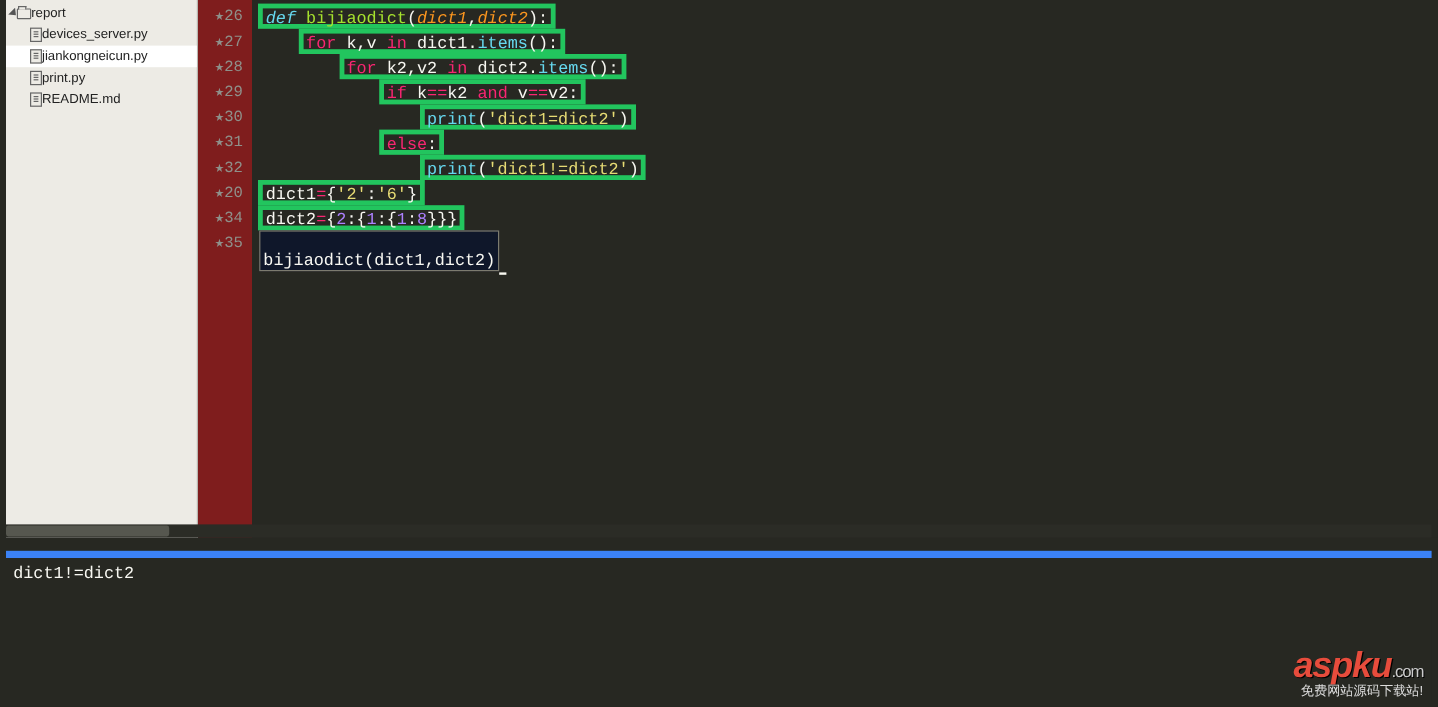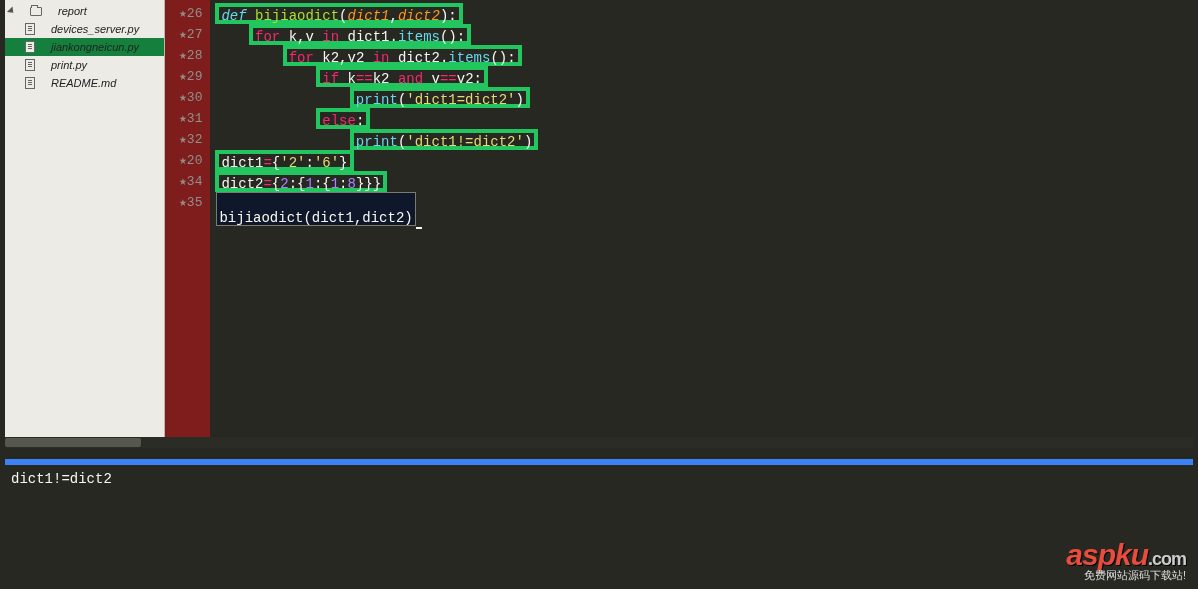--- a/index.html
+++ b/index.html
@@ -25,28 +25,27 @@
   font-size: 11px;
   padding-top: 2px;
   flex-shrink: 0;
   margin-left: 5px;
 }
 .tree-item {
   display: flex;
   align-items: center;
   height: 18px;
   padding-left: 6px;
-  gap: 16px;
+  gap: 0;
   white-space: nowrap;
   overflow: hidden;
-  font-style: italic;
 }
 .tree-item.folder { padding-left: 4px; }
 .tree-item.file { padding-left: 20px; }
-.tree-item.selected { background: #15803d; }
+.tree-item.selected { background: #ffffff; }
 .arrow {
   display: inline-block;
   width: 0; height: 0;
   border-top: 4px solid transparent;
   border-bottom: 4px solid transparent;
   border-left: 5px solid #555;
 }
 .arrow.open {
   transform: rotate(45deg);
 }
@@ -177,21 +176,21 @@
   font-family: Arial, sans-serif;
 }
 .watermark .logo {
   font-size: 30px;
   font-weight: bold;
   font-style: italic;
   color: #e74c3c;
   text-shadow: 1px 1px 0 #000;
   letter-spacing: -1px;
 }
-.watermark .logo .dot { color: #ccc; font-size: 18px; font-style: normal; font-weight: bold; }
+.watermark .logo .dot { color: #ccc; font-size: 14px; font-style: normal; font-weight: normal; }
 .watermark .sub {
   font-size: 11px;
   color: #ddd;
   margin-top: -4px;
 }
 </style>
 </head>
 <body>
 
 <div class="main-area">

